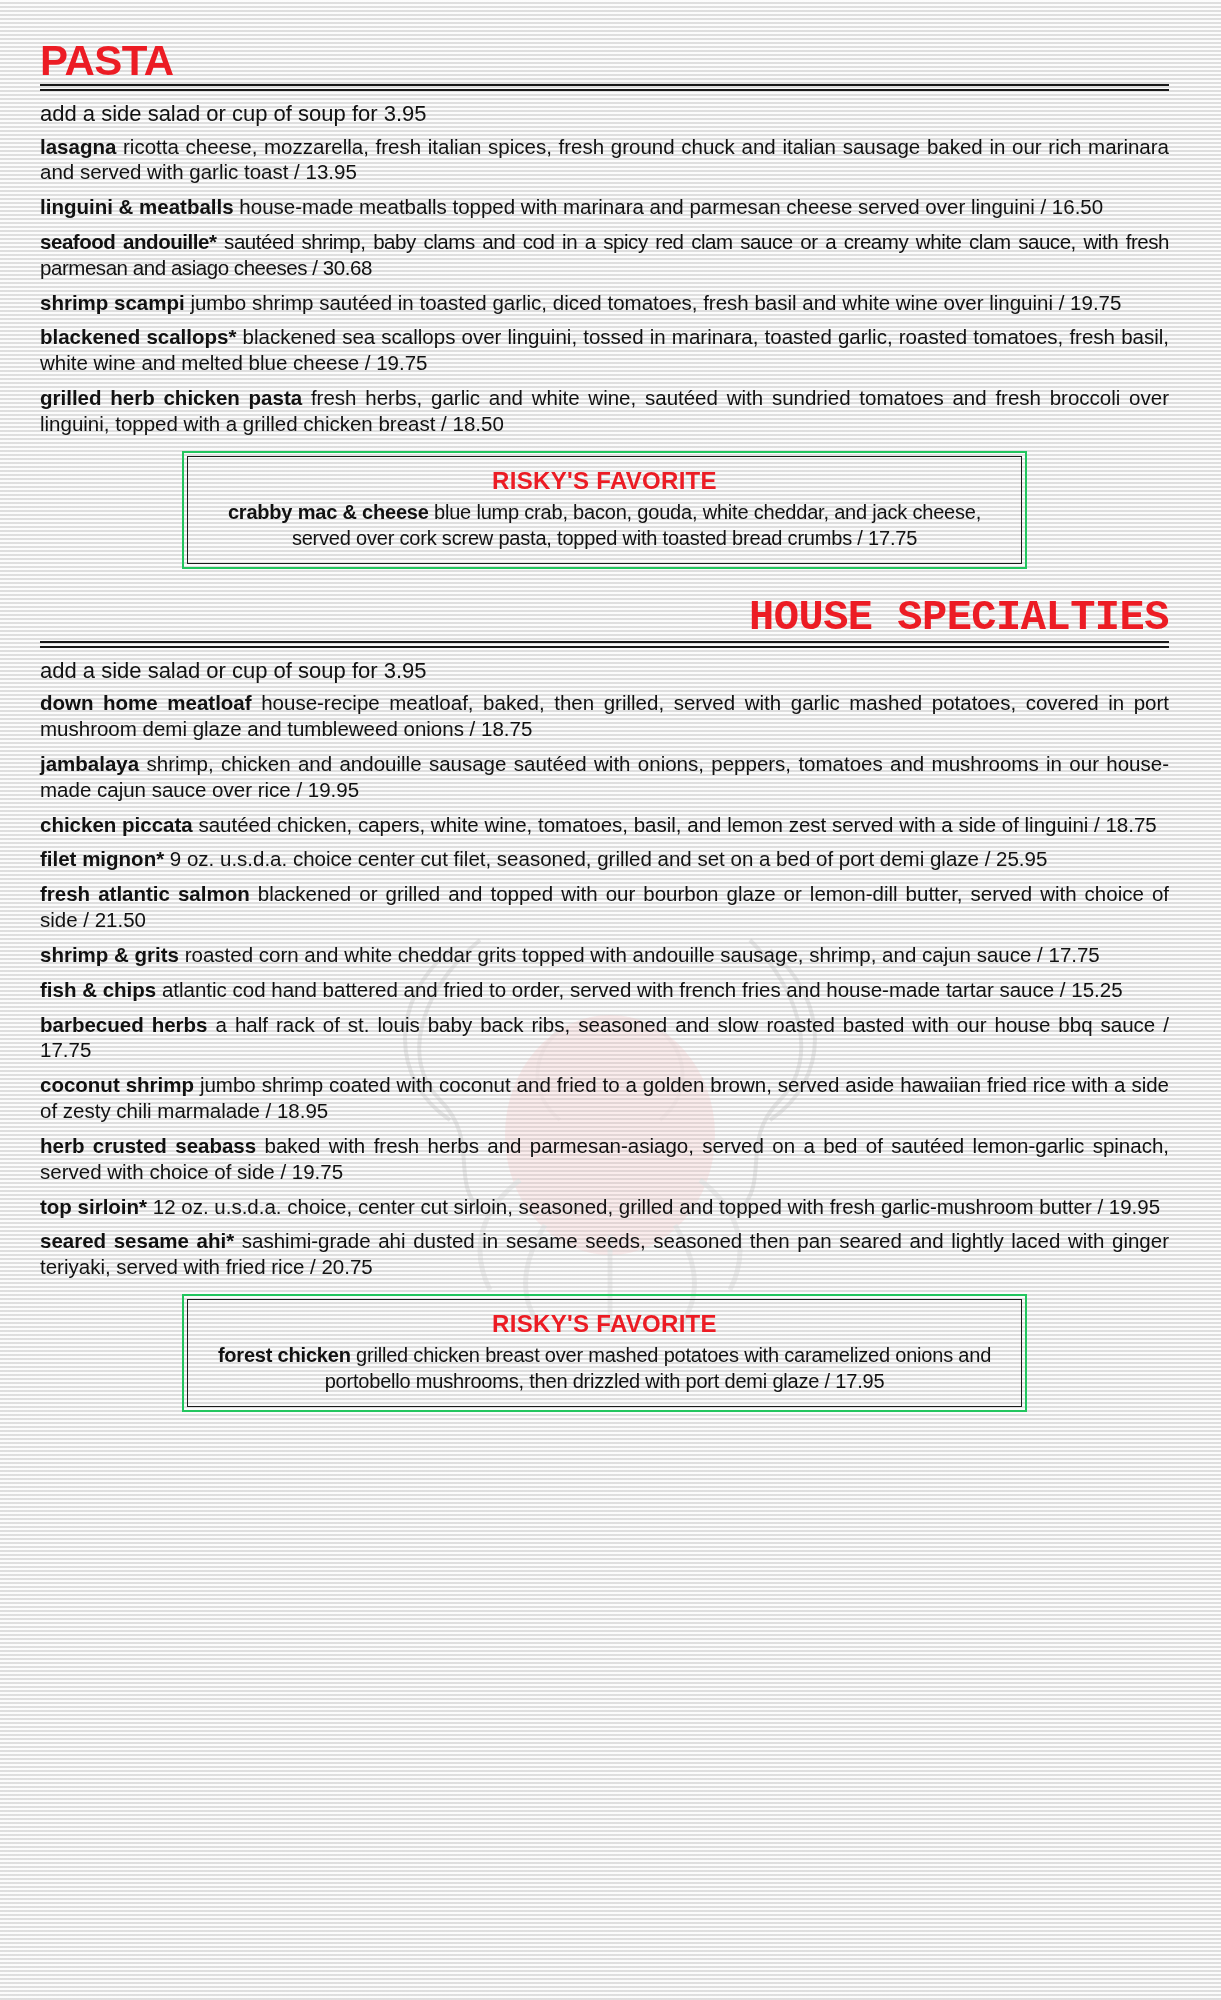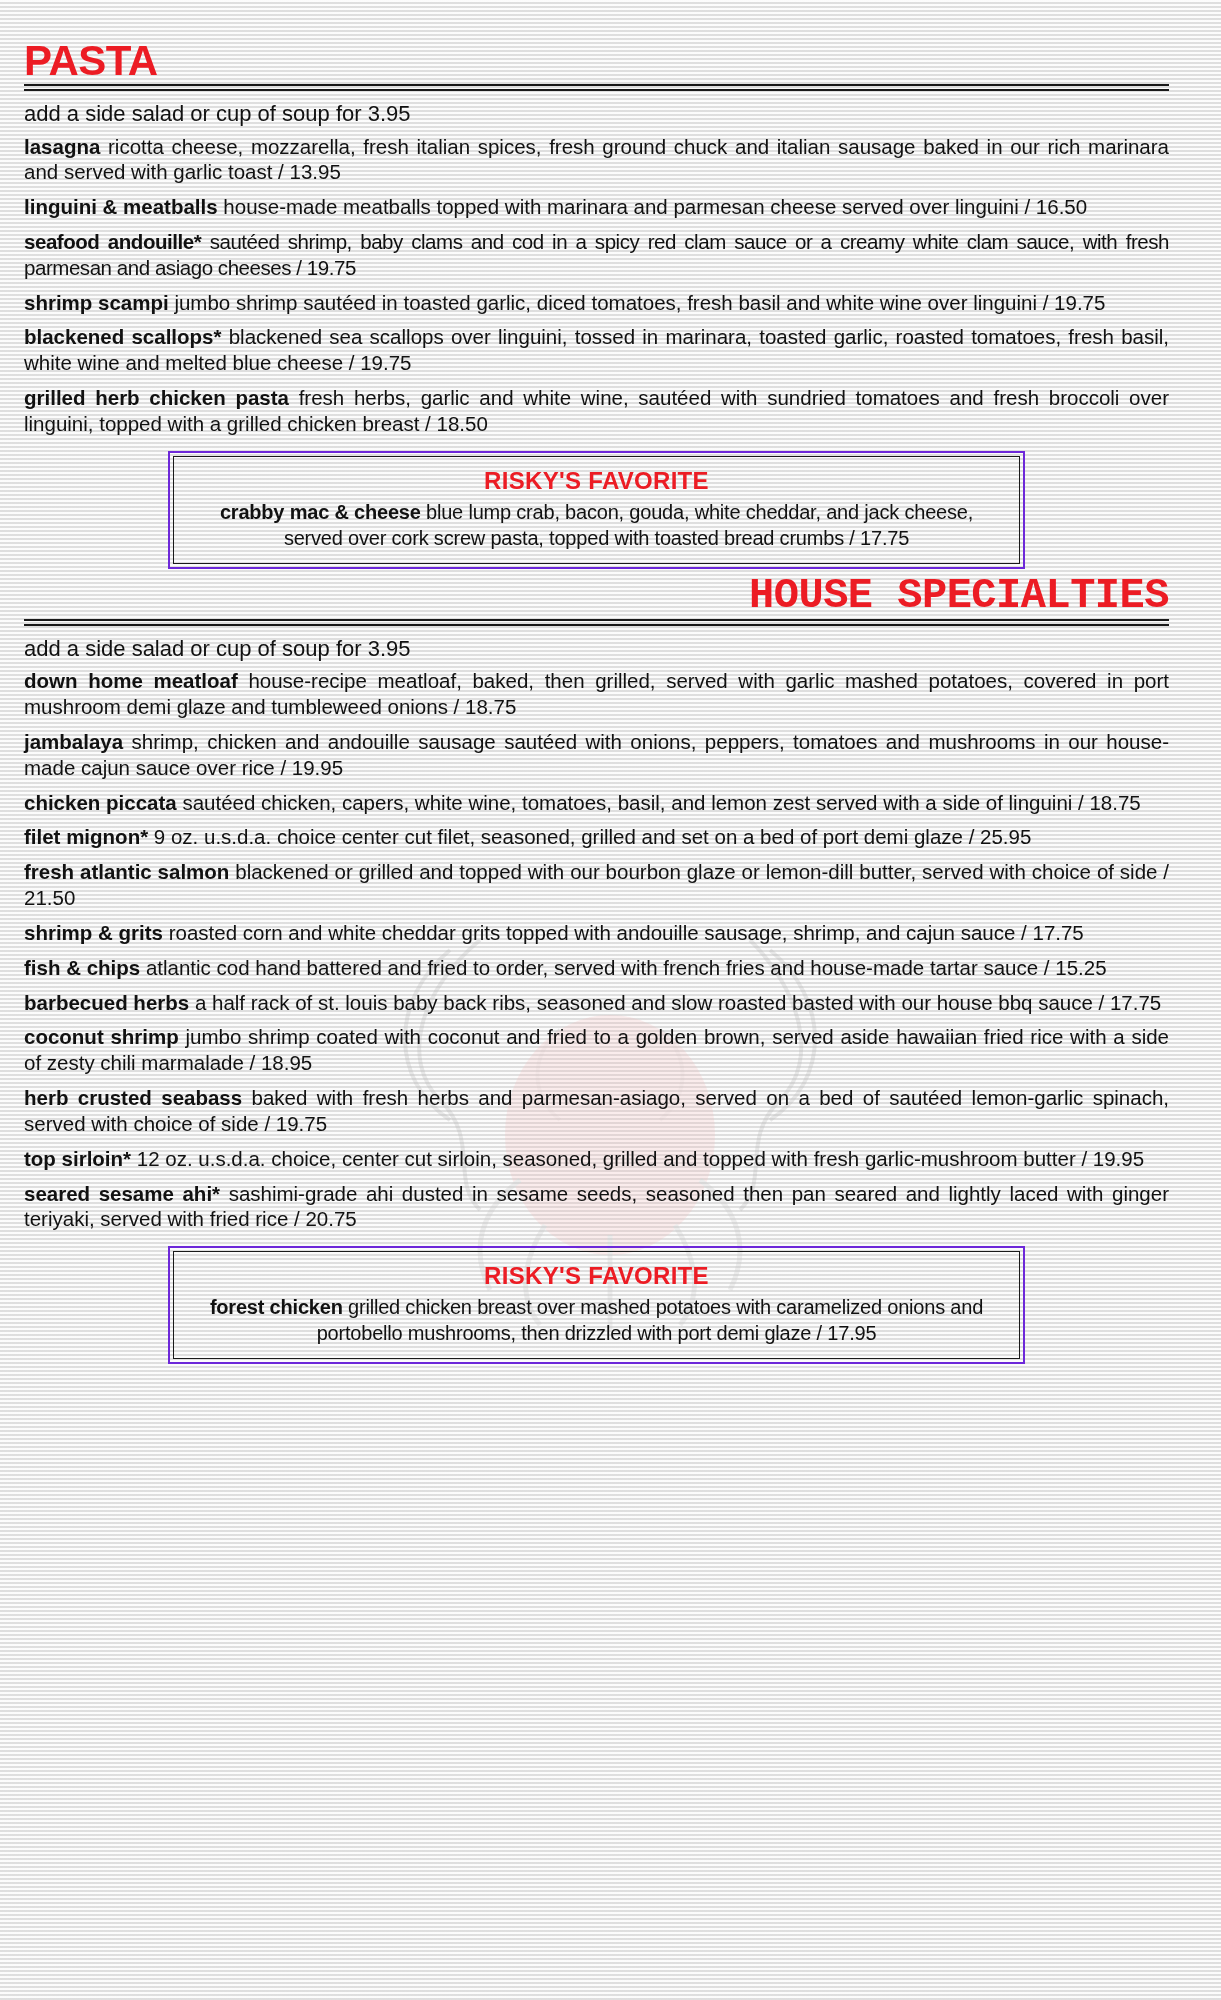--- a/index.html
+++ b/index.html
@@ -35,21 +35,21 @@
     top: 880px;
     width: 560px;
     height: 460px;
     z-index: 1;
     opacity: 0.30;
     pointer-events: none;
   }
   .page {
     position: relative;
     z-index: 2;
-    padding: 40px 52px 30px 24px;
+    padding: 40px 52px 30px 40px;
     box-sizing: border-box;
   }
   .section-head-left {
     color: #ec1c24;
     font-size: 42px;
     font-weight: bold;
     letter-spacing: -0.5px;
     line-height: 1;
     margin: 0 0 2px 0;
     text-align: left;
@@ -84,23 +84,23 @@
     text-align: justify;
     text-justify: inter-word;
   }
   .item .nm {
     font-weight: bold;
   }
   .item.narrow {
     letter-spacing: -0.45px;
   }
   .favorite-box {
-    border: 2px solid #6d28d9;
+    border: 2px solid #22c55e;
     padding: 3px;
-    margin: 14px auto 6px auto;
+    margin: 14px auto 28px auto;
     width: 74%;
   }
   .favorite-inner {
     border: 1px solid #1a1a1a;
     padding: 10px 14px 12px 14px;
     text-align: center;
   }
   .favorite-title {
     color: #ec1c24;
     font-weight: bold;
@@ -142,21 +142,21 @@
 
 <div class="page">
 
   <div>
     <h1 class="section-head-left">PASTA</h1>
     <div class="rule-double"></div>
     <p class="subnote">add a side salad or cup of soup for 3.95</p>
 
     <p class="item"><span class="nm">lasagna</span> <span>ricotta cheese, mozzarella, fresh italian spices, fresh ground chuck and italian sausage baked in our rich marinara and served with garlic toast / 13.95</span></p>
     <p class="item"><span class="nm">linguini &amp; meatballs</span> <span>house-made meatballs topped with marinara and parmesan cheese served over linguini / 16.50</span></p>
-    <p class="item narrow"><span class="nm">seafood andouille*</span> <span>sautéed shrimp, baby clams and cod in a spicy red clam sauce or a creamy white clam sauce, with fresh parmesan and asiago cheeses / 19.75</span></p>
+    <p class="item narrow"><span class="nm">seafood andouille*</span> <span>sautéed shrimp, baby clams and cod in a spicy red clam sauce or a creamy white clam sauce, with fresh parmesan and asiago cheeses / 30.68</span></p>
     <p class="item"><span class="nm">shrimp scampi</span> <span>jumbo shrimp sautéed in toasted garlic, diced tomatoes, fresh basil and white wine over linguini / 19.75</span></p>
     <p class="item"><span class="nm">blackened scallops*</span> <span>blackened sea scallops over linguini, tossed in marinara, toasted garlic, roasted tomatoes, fresh basil, white wine and melted blue cheese / 19.75</span></p>
     <p class="item"><span class="nm">grilled herb chicken pasta</span> <span>fresh herbs, garlic and white wine, sautéed with sundried tomatoes and fresh broccoli over linguini, topped with a grilled chicken breast / 18.50</span></p>
 
     <div class="favorite-box">
       <div class="favorite-inner">
         <div class="favorite-title">RISKY'S FAVORITE</div>
         <div class="favorite-text"><span class="nm">crabby mac &amp; cheese</span> <span>blue lump crab, bacon, gouda, white cheddar, and jack cheese, served over cork screw pasta, topped with toasted bread crumbs / 17.75</span></div>
       </div>
     </div>

